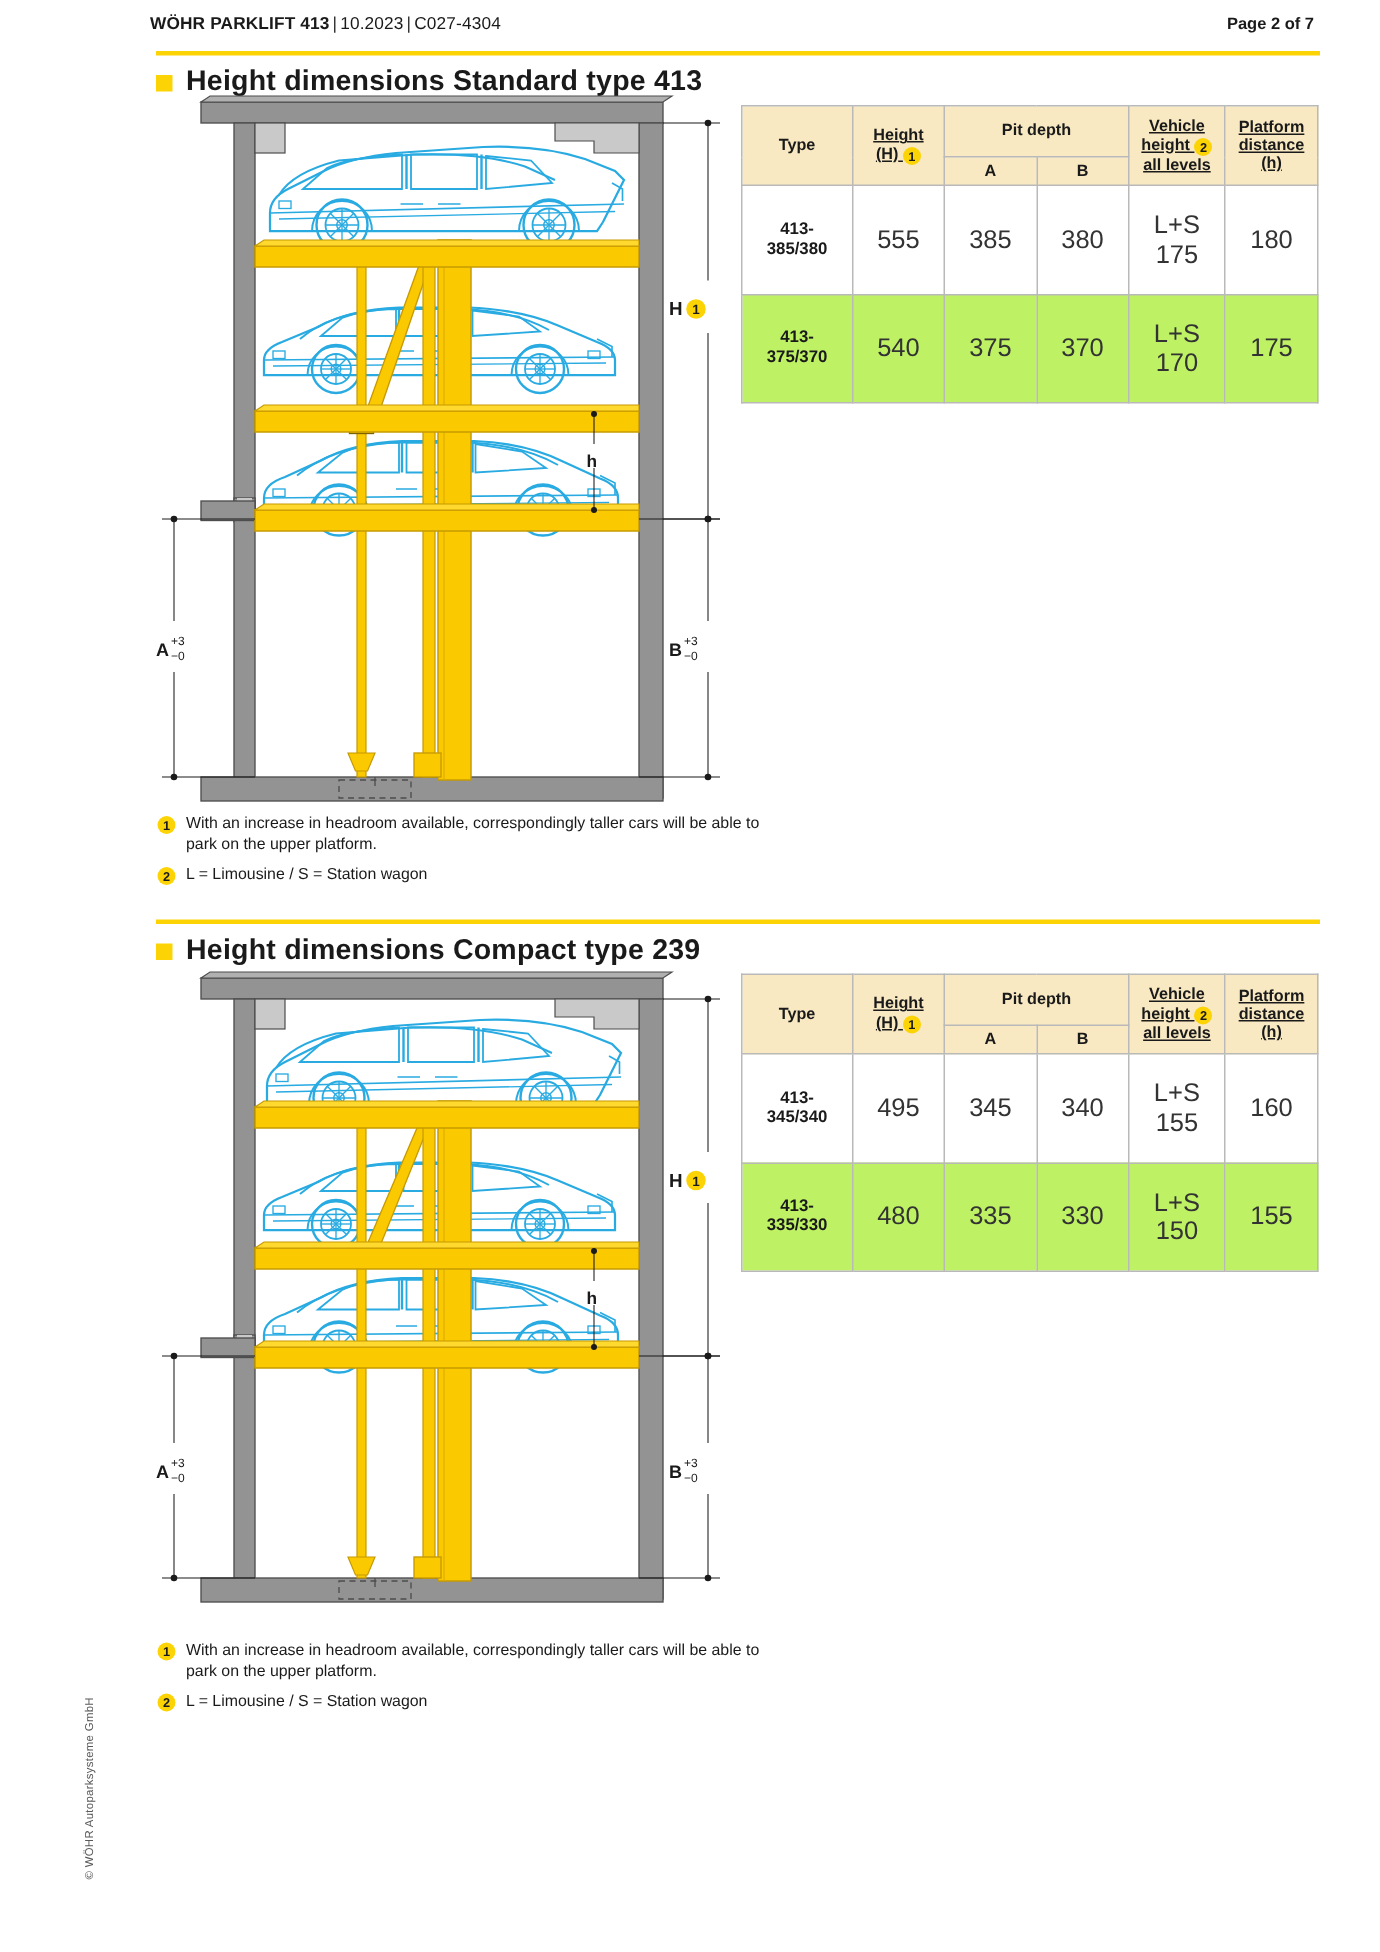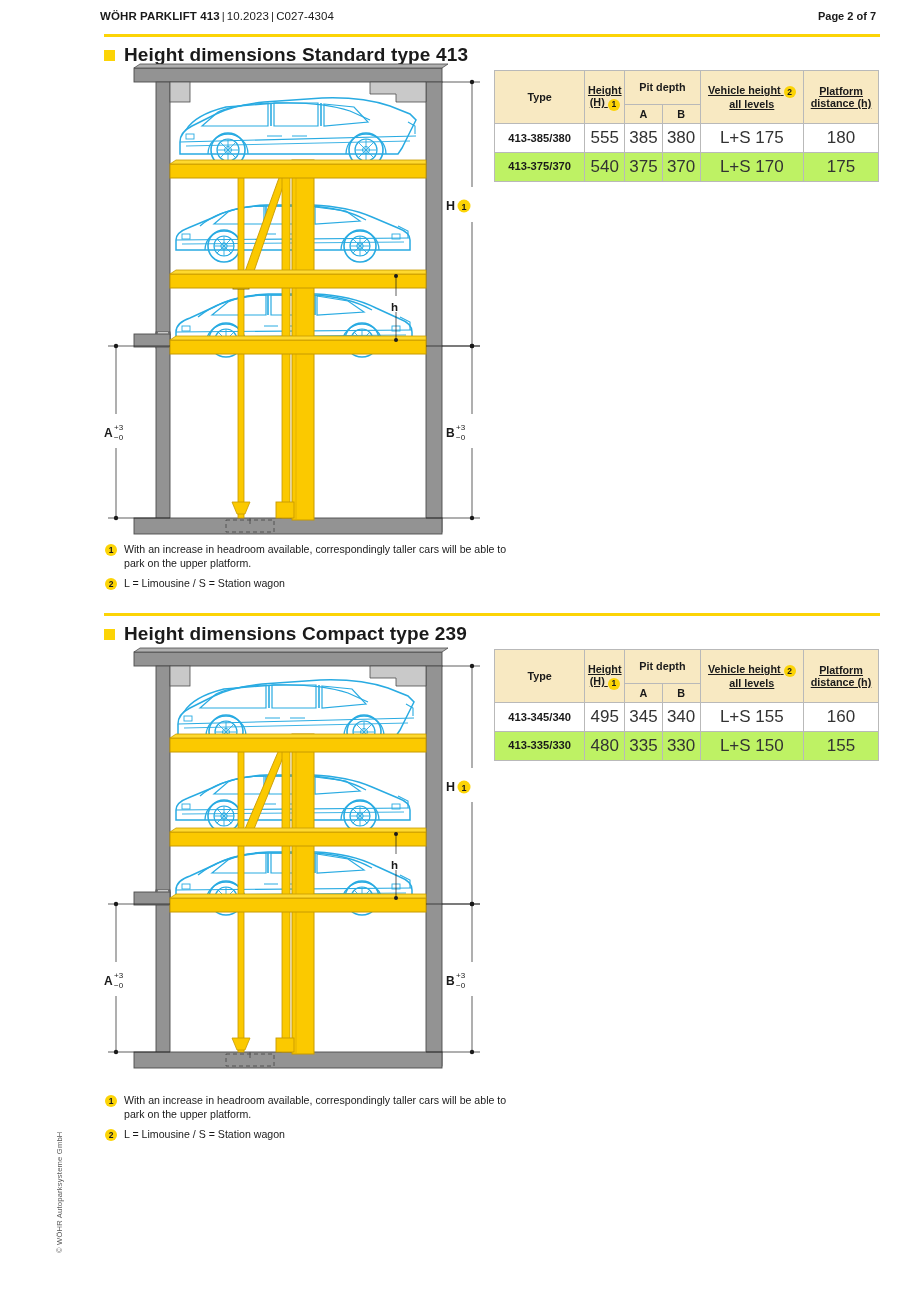--- a/index.html
+++ b/index.html
@@ -46,21 +46,21 @@
   .spec-table {
     position: absolute;
     border-collapse: collapse;
     font-size: 11px;
     width: 385px;
     border-radius: 22px;
   }
   .spec-table th, .spec-table td {
     border: 1px solid #b9b9b9;
     text-align: center;
-    padding: 4px;
+    padding: 16px;
     line-height: 1.15;
   }
   .spec-table thead th {
     background: #f8e9c2;
     font-weight: 700;
     height: 34px;
     font-size: 10.8px;
     padding: 3px 2px;
   }
   .spec-table thead th.sub { height: 17px; }

